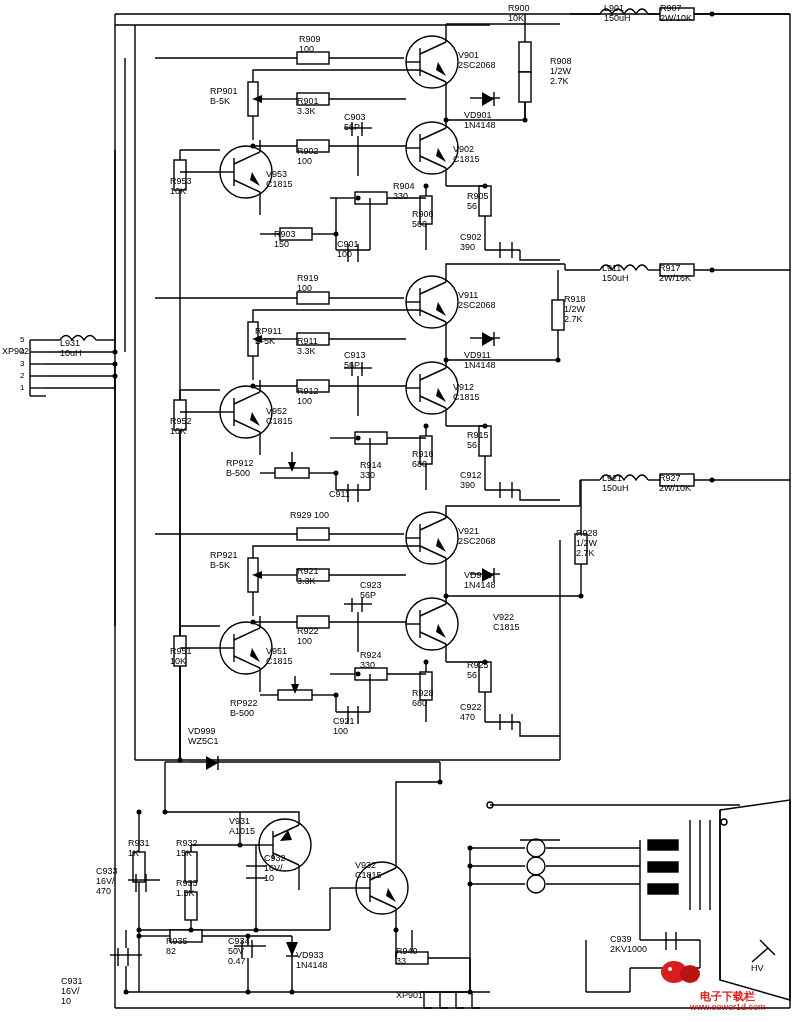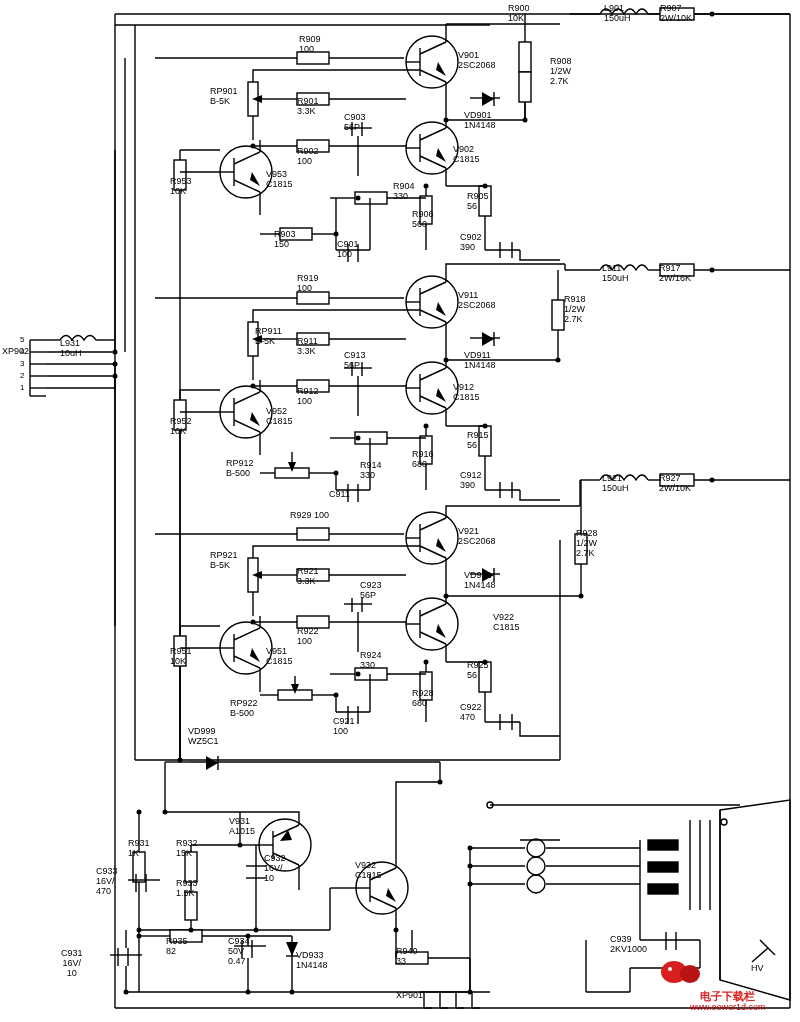--- a/index.html
+++ b/index.html
@@ -668,21 +668,21 @@
 <div class="lbl" style="left:355px;top:860px;">V932
 C1815</div>
 <div class="lbl" style="left:264px;top:853px;">C932
 16V/
 10</div>
 <div class="lbl" style="left:96px;top:866px;">C933
 16V/
 470</div>
 <div class="lbl" style="left:176px;top:878px;">R933
 1.5K</div>
-<div class="lbl" style="left:61px;top:948px;text-align:center;">C931
+<div class="lbl" style="left:61px;top:976px;">C931
 16V/
 10</div>
 <div class="lbl" style="left:166px;top:936px;">R935
 82</div>
 <div class="lbl" style="left:228px;top:936px;">C934
 50V
 0.47</div>
 <div class="lbl" style="left:296px;top:950px;">VD933
 1N4148</div>
 <div class="lbl" style="left:396px;top:946px;">R940

